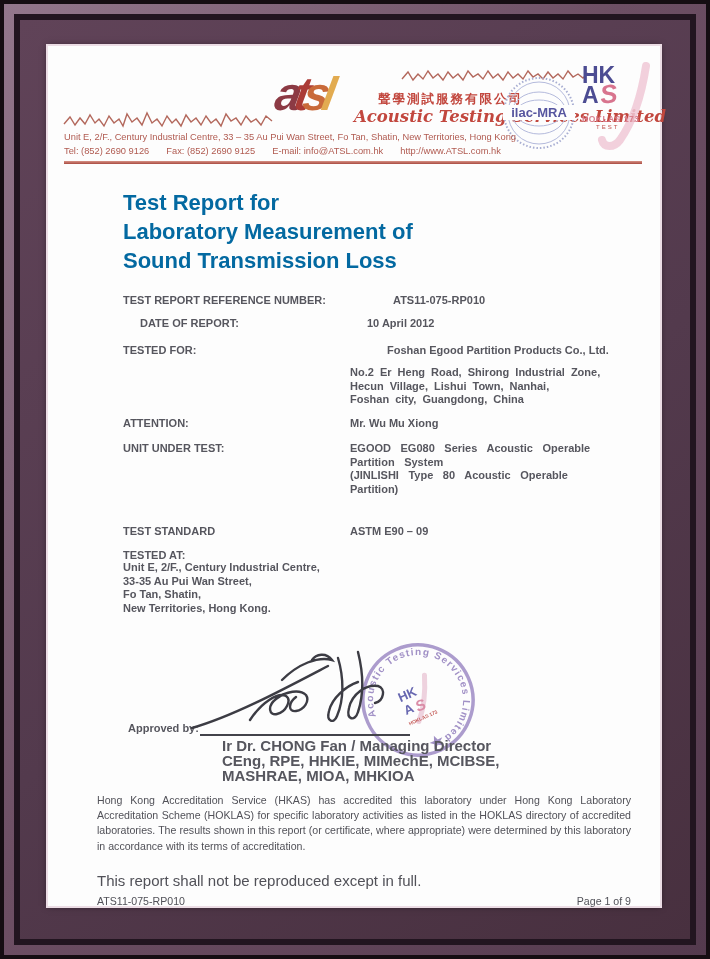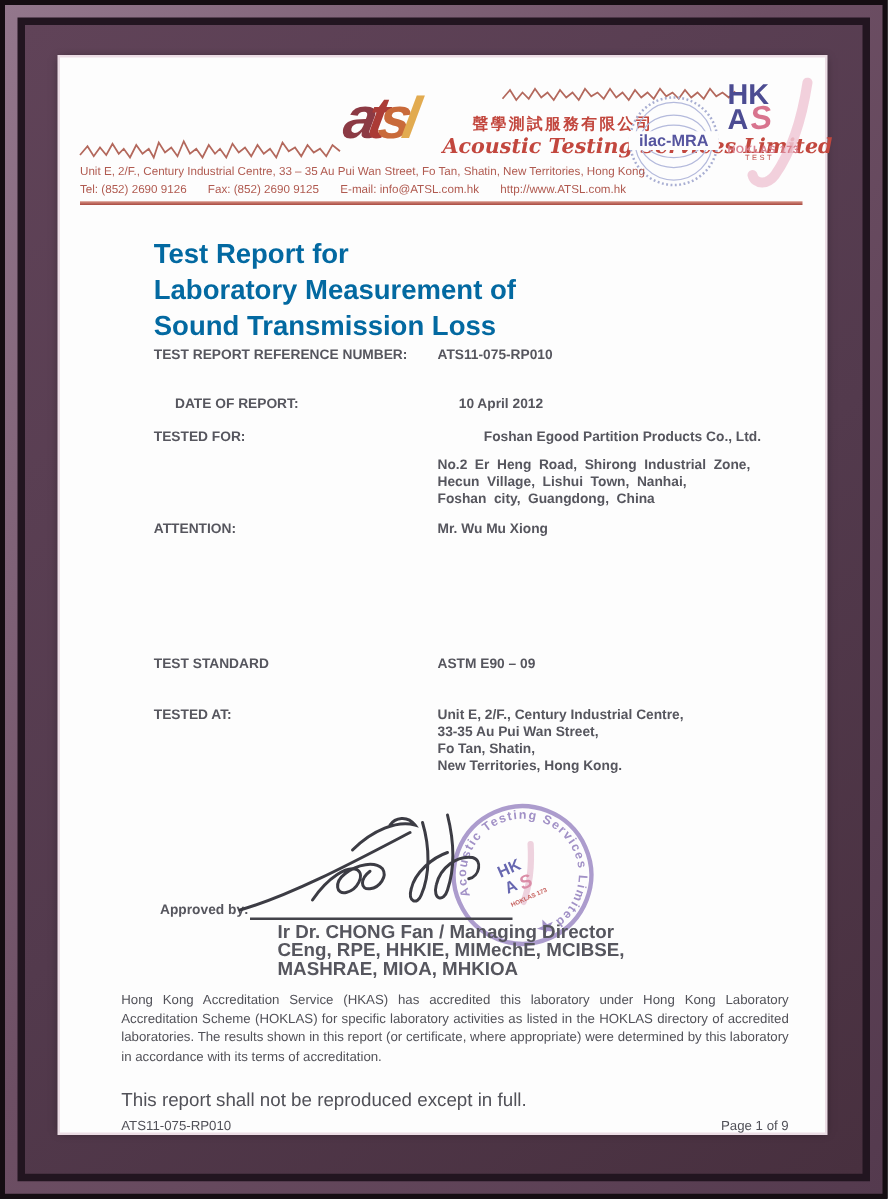--- a/index.html
+++ b/index.html
@@ -117,21 +117,21 @@
     <span>http://www.ATSL.com.hk</span>
   </div>
   <div class="abs red-rule"></div>
 
   <div class="abs title">
     <div>Test Report for</div>
     <div>Laboratory Measurement of</div>
     <div>Sound Transmission Loss</div>
   </div>
 
-  <div class="row" style="top:232px;">
+  <div class="row" style="top:248px;gap:43px;">
     <div class="lab">TEST REPORT REFERENCE NUMBER:</div>
     <div class="val">ATS11-075-RP010</div>
   </div>
   <div class="row" style="top:271px;padding-left:17px;">
     <div class="lab">DATE OF REPORT:</div>
     <div class="val">10 April 2012</div>
   </div>
   <div class="row" style="top:298px;gap:37px;">
     <div class="lab">TESTED FOR:</div>
     <div class="val">Foshan Egood Partition Products Co., Ltd.</div>
@@ -139,25 +139,32 @@
   <div class="row" style="top:320px;">
     <div class="lab"></div>
     <div class="val spread3">No.2 Er Heng Road, Shirong Industrial Zone,
 Hecun Village, Lishui Town, Nanhai,
 Foshan city, Guangdong, China</div>
   </div>
   <div class="row" style="top:371px;">
     <div class="lab">ATTENTION:</div>
     <div class="val">Mr. Wu Mu Xiong</div>
   </div>
+  <div class="row" style="top:396px;">
+    <div class="lab">UNIT UNDER TEST:</div>
+    <div class="val spread7">EGOOD EG080 Series Acoustic Operable
+Partition System
+(JINLISHI Type 80 Acoustic Operable
+Partition)</div>
+  </div>
   <div class="row" style="top:479px;">
     <div class="lab">TEST STANDARD</div>
     <div class="val">ASTM E90 – 09</div>
   </div>
-  <div class="row" style="top:520px;">
+  <div class="row" style="top:503px;flex-direction:column;">
     <div class="lab">TESTED AT:</div>
     <div class="val">Unit E, 2/F., Century Industrial Centre,
 33-35 Au Pui Wan Street,
 Fo Tan, Shatin,
 New Territories, Hong Kong.</div>
   </div>
 
   <svg class="abs stamp" width="120" height="120" viewBox="0 0 120 120">
     <g transform="rotate(-24 60 60)">
       <circle cx="60" cy="60" r="55" fill="none" stroke="#a694ca" stroke-width="3.5"></circle>

